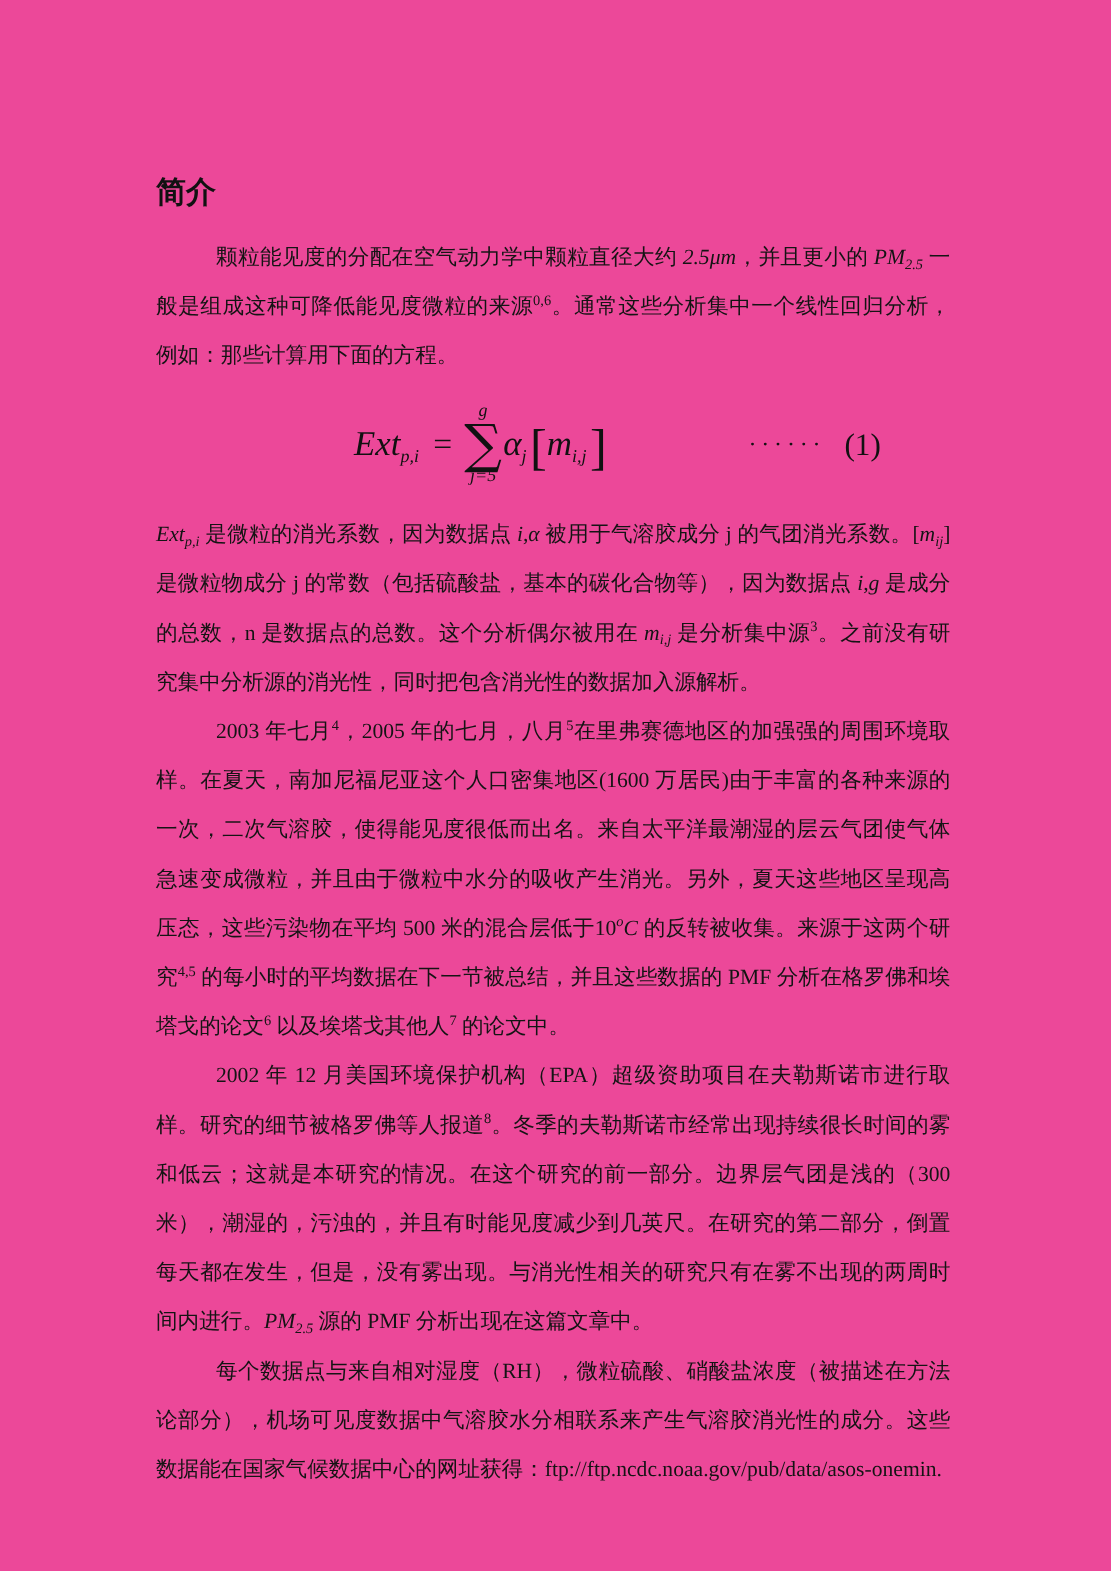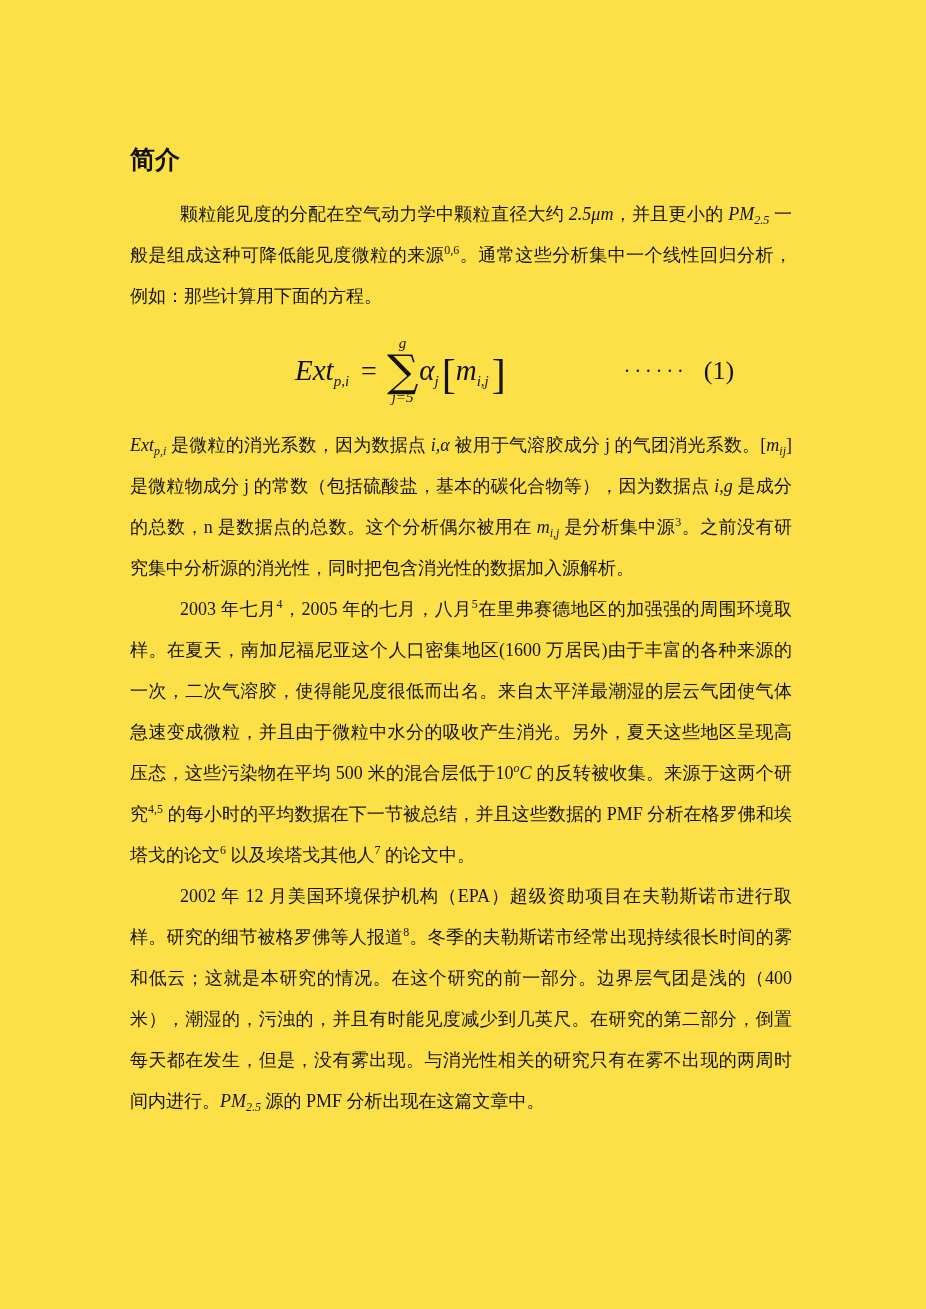--- a/index.html
+++ b/index.html
@@ -1,20 +1,20 @@
 <!DOCTYPE html>
 <html><head>
 <meta charset="utf-8">
 <style>
   html, body { margin: 0; padding: 0; background: #ffffff; }
   .page {
     position: relative;
     width: 926px;
     height: 1309px;
-    background: #fde047;
+    background: #ec4899;
     overflow: hidden;
     font-family: "Liberation Serif", "DejaVu Serif", serif;
     color: #141414;
   }
   .content {
     position: absolute;
     left: 130px;
     top: 140px;
     width: 662px;
   }
@@ -147,17 +147,18 @@
       <span class="eq-tail">
           <span class="eq-dots">······</span>
           <span class="eq-label">(1)</span>
         </span>
     </div>
 
     <p class="body"><span class="math">Ext</span><span class="msub">p,i</span><span> 是微粒的消光系数，因为数据点 </span><span class="math">i,α</span><span> 被用于气溶胶成分 j 的气团消光系数。</span><span class="math mbr">[</span><span class="math">m</span><span class="msub">ij</span><span class="math mbr">]</span><span>是微粒物成分 j 的常数（包括硫酸盐，基本的碳化合物等），因为数据点 </span><span class="math">i,g</span><span> 是成分的总数，n 是数据点的总数。这个分析偶尔被用在 </span><span class="math">m</span><span class="msub">i,j</span><span> 是分析集中源</span><span class="sup">3</span><span>。之前没有研究集中分析源的消光性，同时把包含消光性的数据加入源解析。</span></p>
 
     <p class="body indent"><span>2003 年七月</span><span class="sup">4</span><span>，2005 年的七月，八月</span><span class="sup">5</span><span>在里弗赛德地区的加强强的周围环境取样。在夏天，南加尼福尼亚这个人口密集地区(1600 万居民)由于丰富的各种来源的一次，二次气溶胶，使得能见度很低而出名。来自太平洋最潮湿的层云气团使气体急速变成微粒，并且由于微粒中水分的吸收产生消光。另外，夏天这些地区呈现高压态，这些污染物在平均 500 米的混合层低于</span><span class="math mbr">10</span><span class="msup">o</span><span class="math">C</span><span> 的反转被收集。来源于这两个研究</span><span class="sup">4,5</span><span> 的每小时的平均数据在下一节被总结，并且这些数据的 PMF 分析在格罗佛和埃塔戈的论文</span><span class="sup">6</span><span> 以及埃塔戈其他人</span><span class="sup">7</span><span> 的论文中。</span></p>
 
-    <p class="body indent"><span>2002 年 12 月美国环境保护机构（EPA）超级资助项目在夫勒斯诺市进行取样。研究的细节被格罗佛等人报道</span><span class="sup">8</span><span>。冬季的夫勒斯诺市经常出现持续很长时间的雾和低云；这就是本研究的情况。在这个研究的前一部分。边界层气团是浅的（400 米），潮湿的，污浊的，并且有时能见度减少到几英尺。在研究的第二部分，倒置每天都在发生，但是，没有雾出现。与消光性相关的研究只有在雾不出现的两周时间内进行。</span><span class="math">PM</span><span class="msub">2.5</span><span> 源的 PMF 分析出现在这篇文章中。</span></p>
+    <p class="body indent"><span>2002 年 12 月美国环境保护机构（EPA）超级资助项目在夫勒斯诺市进行取样。研究的细节被格罗佛等人报道</span><span class="sup">8</span><span>。冬季的夫勒斯诺市经常出现持续很长时间的雾和低云；这就是本研究的情况。在这个研究的前一部分。边界层气团是浅的（300 米），潮湿的，污浊的，并且有时能见度减少到几英尺。在研究的第二部分，倒置每天都在发生，但是，没有雾出现。与消光性相关的研究只有在雾不出现的两周时间内进行。</span><span class="math">PM</span><span class="msub">2.5</span><span> 源的 PMF 分析出现在这篇文章中。</span></p>
 
+    <p class="body indent"><span>每个数据点与来自相对湿度（RH），微粒硫酸、硝酸盐浓度（被描述在方法论部分），机场可见度数据中气溶胶水分相联系来产生气溶胶消光性的成分。这些数据能在国家气候数据中心的网址获得：</span><a class="url">ftp://ftp.ncdc.noaa.gov/pub/data/asos-onemin.</a></p>
 
   </div>
 </div>
 
 </body></html>

